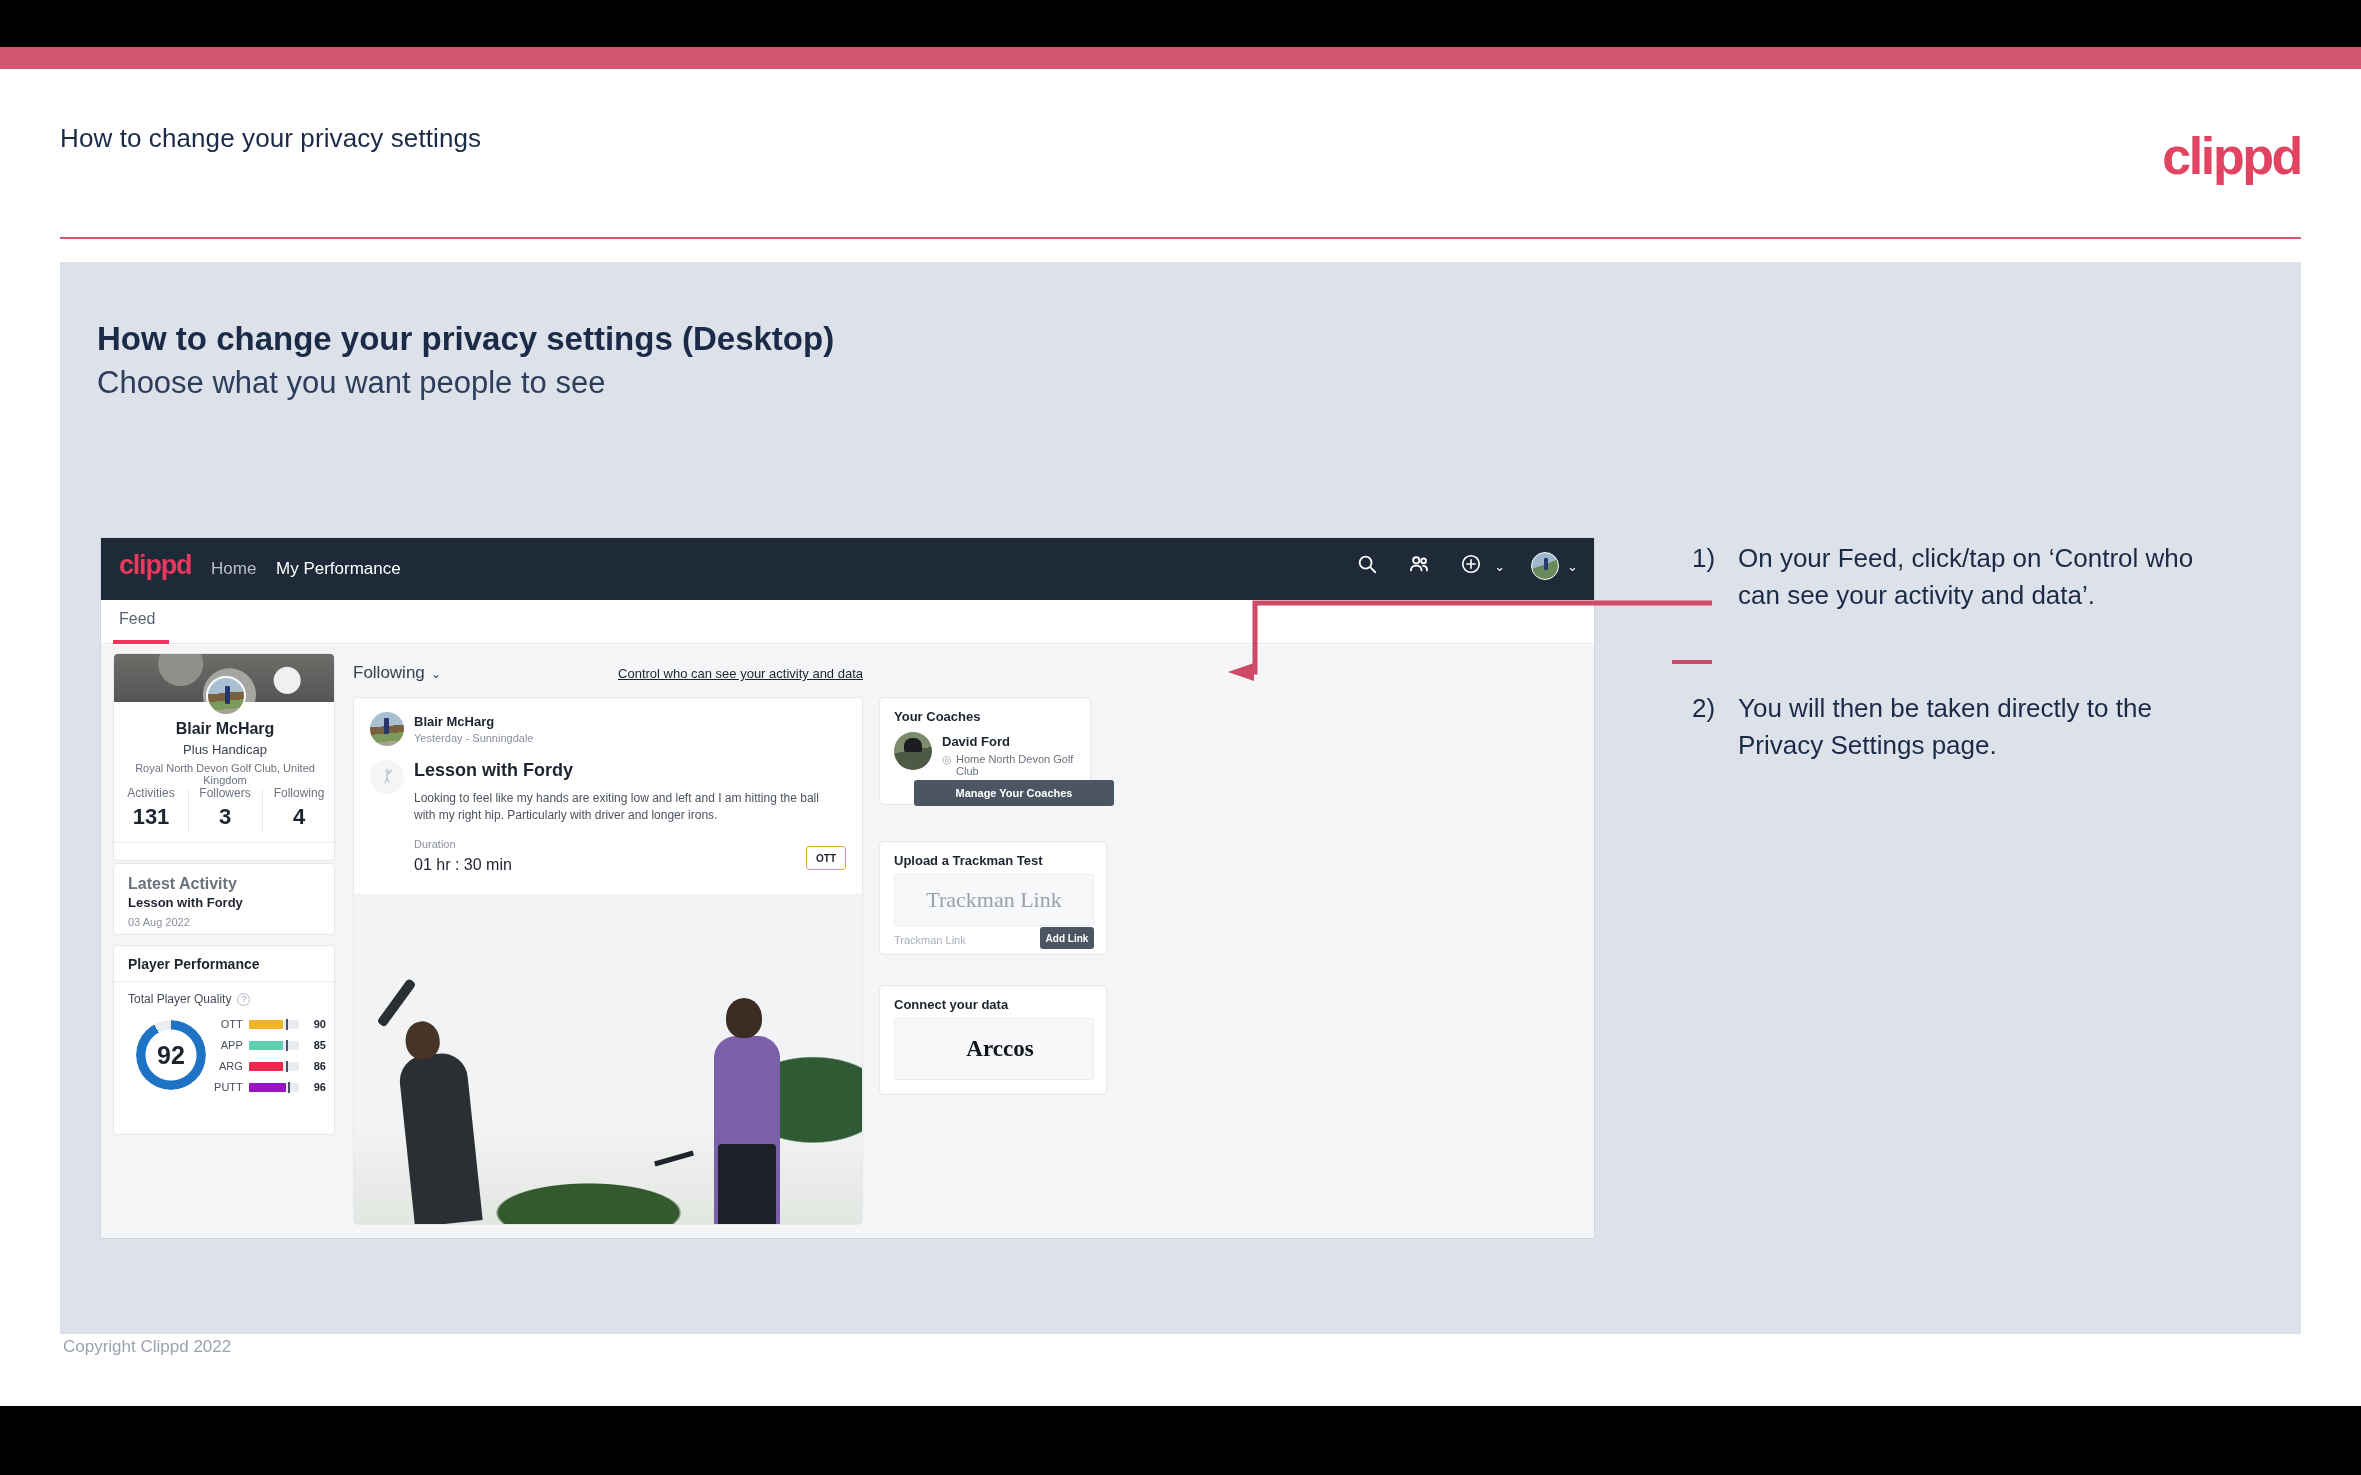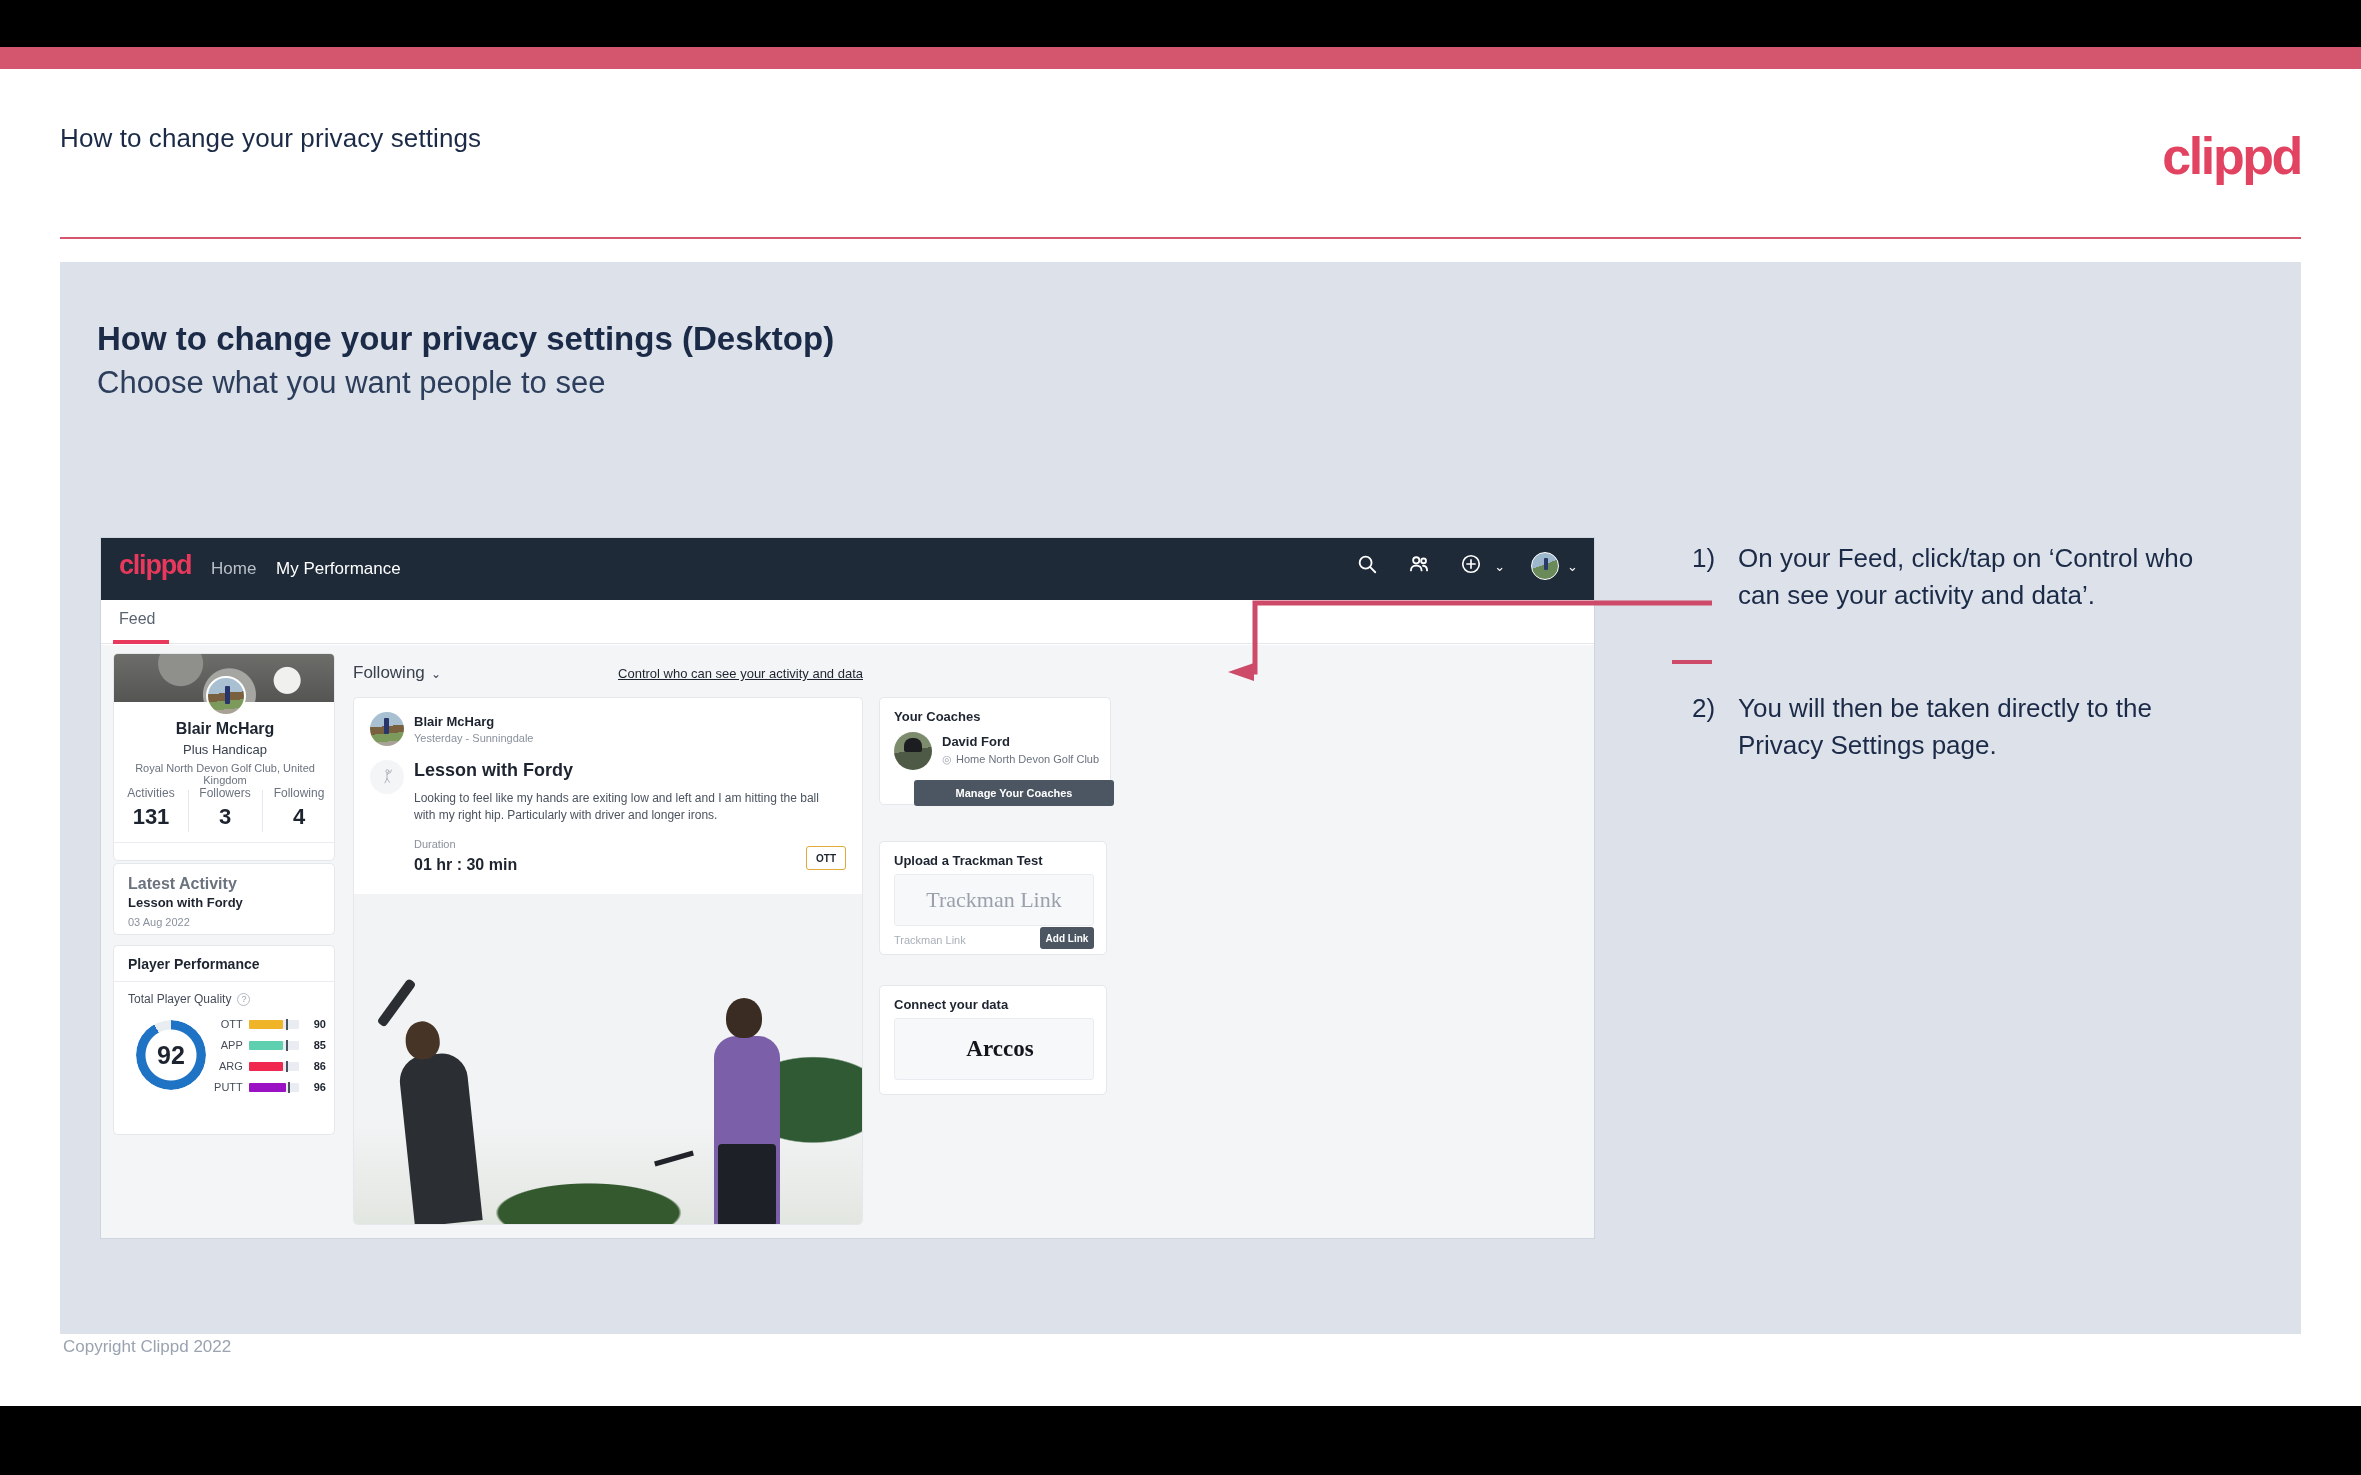--- a/index.html
+++ b/index.html
@@ -173,21 +173,21 @@
     background:linear-gradient(175deg,#a9c0d2 0 42%,#79603f 42% 62%,#7c9a5c 62% 84%,#a8a296 84% 100%);
   }
   .post-avatar::after{ content:""; position:absolute; left:14px; top:6px; width:5px; height:16px; background:#27356a; border-radius:1px; }
   .post-user { position:absolute; left:60px; top:16px; font-size:13px; font-weight:700; color:#1d2430; }
   .post-meta { position:absolute; left:60px; top:34px; font-size:11px; color:#8a919c; }
   .club-icon { position:absolute; left:16px; top:62px; width:34px; height:34px; border-radius:50%;
                background:#f4f5f7; color:#9aa1ac; font-size:18px; line-height:34px; text-align:center; }
   .post-title{ position:absolute; left:60px; top:62px; font-size:18px; font-weight:700; color:#1d2430; }
   .post-body { position:absolute; left:60px; top:92px; width:420px; font-size:12px; color:#4b535f; line-height:1.45; }
   .dur-lab   { position:absolute; left:60px; top:140px; font-size:11px; color:#8a919c; }
-  .dur-val   { position:absolute; left:60px; top:158px; font-size:16px; font-weight:700; color:#1d2430; }
+  .dur-val   { position:absolute; left:60px; top:158px; font-size:16px; font-weight:400; color:#1d2430; }
   .chips     { position:absolute; right:16px; top:148px; display:flex; gap:10px; }
   .chip      { width:40px; height:24px; border-radius:3px; font-size:10px; font-weight:700;
                display:flex; align-items:center; justify-content:center; background:#fff; }
   .chip.ott  { border:1px solid #e0a93a; color:#1d2430; }
   .post-img  {
     position:absolute; left:0; top:196px; width:510px; height:332px;
     background:
       radial-gradient(ellipse 120px 70px at 90% 62%, #2f5a33 0 60%, rgba(0,0,0,0) 62%),
       radial-gradient(ellipse 150px 48px at 46% 96%, #35592f 0 60%, rgba(0,0,0,0) 62%),
       linear-gradient(180deg,#f2f3f4 0 70%,#e2e6e0 100%);
@@ -206,21 +206,21 @@
   }
   .golfer-b::before{ content:""; position:absolute; left:12px; top:-38px; width:36px; height:40px;
                      background:#3a2c22; border-radius:50% 50% 45% 45%; }
   .golfer-b::after { content:""; position:absolute; left:4px; top:108px; width:58px; height:82px;
                      background:#1d2026; border-radius:4px; }
   .tripod {
     position:absolute; left:300px; top:262px; width:40px; height:5px; background:#20242a; transform:rotate(-16deg);
   }
 
   
-  .coach-card { left:778px; top:52px; width:232px; height:108px; }
+  .coach-card { left:778px; top:52px; width:212px; height:108px; }
   .rc-head { position:absolute; left:14px; top:11px; font-size:13px; font-weight:700; color:#1d2430; }
   .coach-avatar {
     position:absolute; left:14px; top:34px; width:38px; height:38px; border-radius:50%;
     background:linear-gradient(170deg,#7d8c6d 0 48%,#4e5a45 48% 100%); overflow:hidden;
   }
   .coach-avatar::after{ content:""; position:absolute; left:10px; top:6px; width:18px; height:14px;
                         background:#1b1d20; border-radius:8px 8px 2px 2px; }
   .coach-name { position:absolute; left:62px; top:36px; font-size:13px; font-weight:700; color:#1d2430; }
   .coach-club { position:absolute; left:76px; top:55px; font-size:11px; color:#6b737f; }
   .pin-icon   { position:absolute; left:62px; top:55px; font-size:11px; color:#9aa1ac; }

